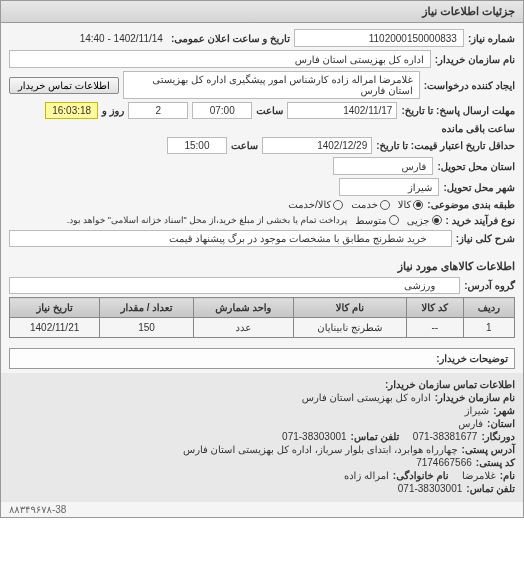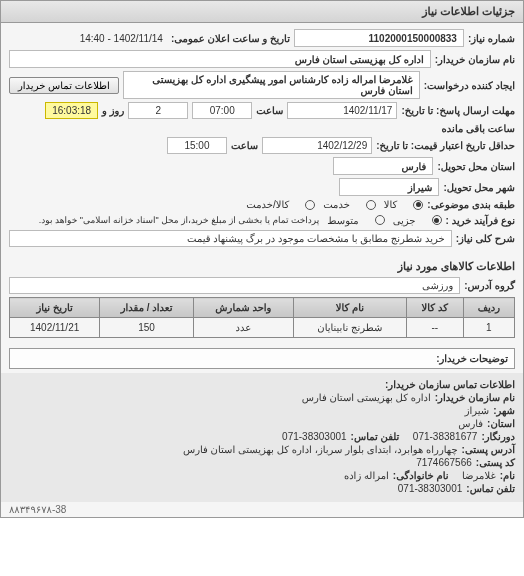--- a/index.html
+++ b/index.html
@@ -36,36 +36,35 @@
     white-space: nowrap;
   }
   .value-box {
     background: #fff;
     border: 1px solid #bbb;
     padding: 2px 6px;
     font-size: 10px;
     min-height: 18px;
     display: inline-flex;
     align-items: center;
-    font-weight: bold;
   }
   .value-plain {
     font-size: 10px;
     padding: 2px 4px;
   }
   .btn {
     background: linear-gradient(#f8f8f8,#e0e0e0);
     border: 1px solid #888;
     padding: 2px 8px;
     font-size: 10px;
     cursor: pointer;
     border-radius: 2px;
   }
   .radio-group { display: flex; gap: 8px; align-items: center; }
-  .radio-item { display: flex; align-items: center; gap: 16px; font-size: 10px; }
+  .radio-item { display: flex; align-items: center; gap: 2px; font-size: 10px; }
   .radio-dot {
     width: 10px; height: 10px; border: 1px solid #555; border-radius: 50%;
     display: inline-flex; align-items: center; justify-content: center;
   }
   .radio-dot.on::after { content:""; width:5px; height:5px; background:#333; border-radius:50%; }
   .section-title {
     font-weight: bold;
     padding: 4px 8px;
     font-size: 11px;
   }
@@ -106,21 +105,21 @@
     font-size: 10px;
   }
   .wide { flex: 1; }
   .small-input {
     background:#fff; border:1px solid #bbb; padding:2px 4px; font-size:10px; width:60px; text-align:center;
   }
   .med-input {
     background:#fff; border:1px solid #bbb; padding:2px 4px; font-size:10px; width:110px; text-align:right;
   }
   .long-input {
-    background:#fff; border:1px solid #bbb; padding:2px 6px; font-size:10px; flex:1;
+    background:#fff; border:1px solid #bbb; padding:2px 24px; font-size:10px; flex:1;
   }
 </style>
 </head>
 <body>
 
 <div class="panel">
   <div class="panel-header">جزئیات اطلاعات نیاز</div>
 
   <div class="form-body">
 

